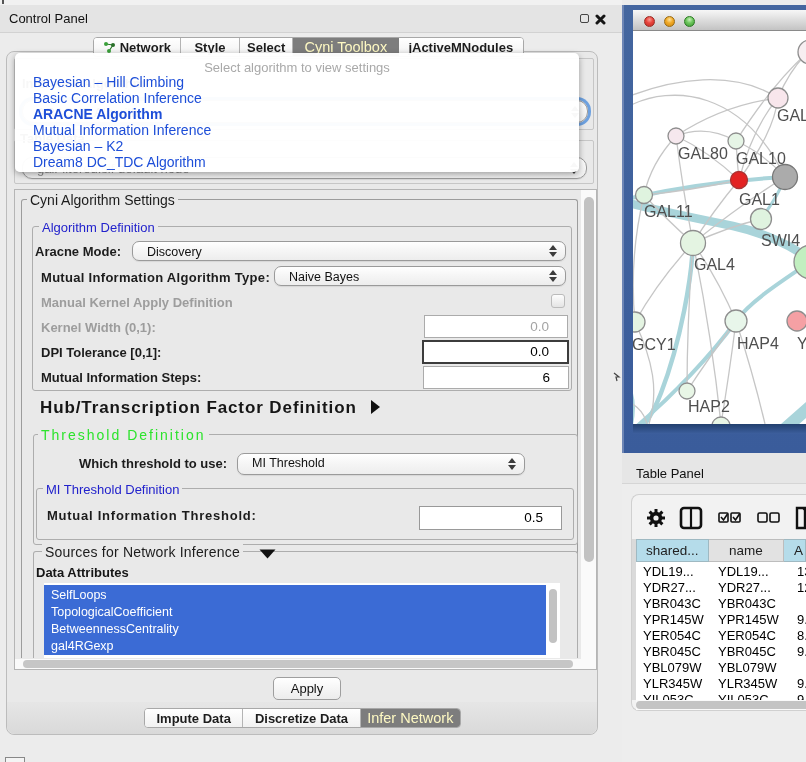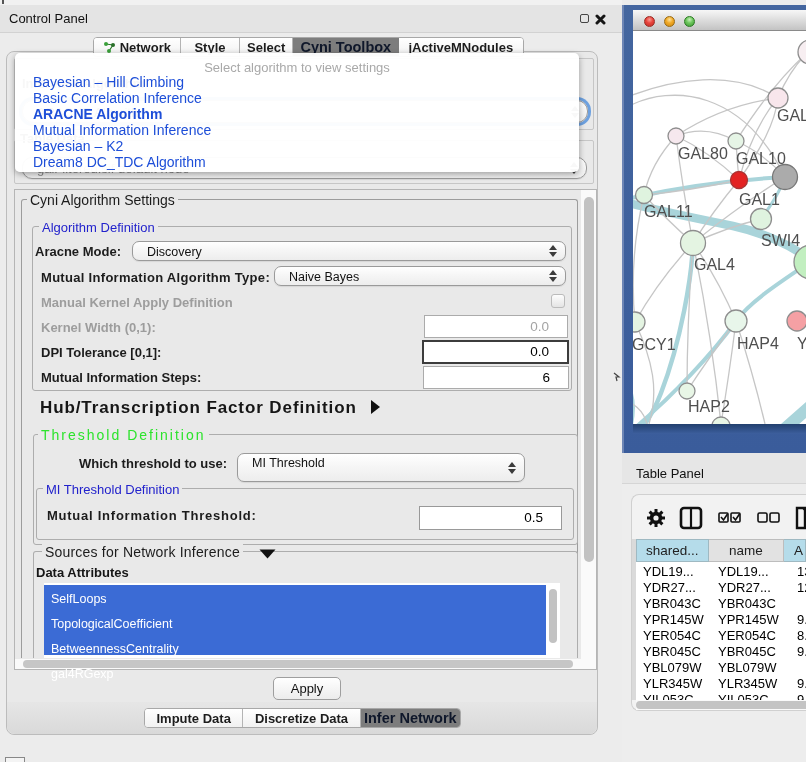--- a/index.html
+++ b/index.html
@@ -17,21 +17,21 @@
 .spin { position:absolute; right:9px; top:50%; transform:translateY(-50%); width:8px; height:12px; }
 .spin:before { content:""; position:absolute; left:1px; top:0; border-left:4px solid transparent;
   border-right:4px solid transparent; border-bottom:5px solid #3c3c3c; }
 .spin:after { content:""; position:absolute; left:1px; bottom:0; border-left:4px solid transparent;
   border-right:4px solid transparent; border-top:5px solid #3c3c3c; }
 .field { position:absolute; background:#fff; border:1px solid #ababab; font-size:13.5px;
   text-align:right; padding-right:18px; color:#000; }
 .tabseg { height:100%; display:flex; align-items:center; justify-content:center;
   font-size:13px; font-weight:bold; color:#1d1d1d; border-right:1px solid #b4b4b4;
   background:linear-gradient(#ffffff,#f1f1f1); }
-.tabseg.sel { background:#7d7d7d; color:#0f172a; border-right:none; font-weight:bold; font-size:14.5px; }
+.tabseg.sel { background:#7d7d7d; color:#fef9c3; border-right:none; font-weight:normal; font-size:14.5px; }
 </style>
 </head>
 <body>
 
 <div class="abs" style="left:0;top:0;width:622px;height:762px;background:#ececec;"></div>
 <div class="abs" style="left:0;top:0;width:622px;height:5px;background:#f1f1f1;"></div>
 <div class="abs" style="left:0;top:5px;width:622px;height:28px;background:#e4e4e4;border-bottom:1px solid #d2d2d2;"></div>
 <div class="abs" style="left:2px;top:0;width:2px;height:4px;background:#555;"></div>
 <div class="abs" style="left:9px;top:11px;font-size:13px;color:#111;">Control Panel</div>
 
@@ -98,40 +98,40 @@
 <div class="field" style="left:423px;top:366px;width:146px;height:23px;line-height:21px;">6</div>
 
 <div class="abs" style="left:40px;top:398px;font-size:17px;font-weight:600;letter-spacing:0.9px;color:#161616;">Hub/Transcription Factor Definition</div>
 <svg class="abs" style="left:368px;top:399px;" width="14" height="16">
     <path d="M3 1 L12 8 L3 15 Z" fill="#111"></path>
   </svg>
 
 <div class="gbox" style="left:33px;top:434px;width:545px;height:111px;"></div>
 <div class="gtitle" style="left:38px;top:427px;color:#2ce32c;font-size:14px;letter-spacing:2px;">Threshold Definition</div>
 <div class="abs lbl" style="left:79px;top:456px;">Which threshold to use:</div>
-<div class="combo" style="left:237px;top:453px;width:288px;height:29px;">
+<div class="combo" style="left:237px;top:453px;width:288px;height:22px;">
   <div class="ctext" style="top:2px;">MI Threshold</div>
     <div class="spin"></div>
 </div>
 
 <div class="gbox" style="left:36px;top:488px;width:538px;height:52px;"></div>
 <div class="gtitle" style="left:43px;top:482px;color:#2222cc;">MI Threshold Definition</div>
 <div class="abs lbl" style="left:47px;top:508px;letter-spacing:0.75px;">Mutual Information Threshold:</div>
 <div class="field" style="left:419px;top:506px;width:143px;height:24px;border:1px solid #999;line-height:22px;">0.5</div>
 
 <div class="abs" style="left:33px;top:551px;width:545px;height:107px;border:1px solid #adadad;border-bottom:none;border-radius:3px 3px 0 0;"></div>
 <div class="gtitle" style="left:42px;top:544px;color:#1c1c1c;font-size:14px;letter-spacing:0.2px;">Sources for Network Inference</div>
 <svg class="abs" style="left:259px;top:548px;" width="17" height="11">
     <path d="M0.5 1.5 L16.5 1.5 L8.5 10.5 Z" fill="#111"></path>
   </svg>
 <div class="abs" style="left:36px;top:565px;font-size:13px;font-weight:bold;color:#161616;">Data Attributes</div>
 
 <div class="abs" style="left:44px;top:583px;width:516px;height:75px;background:#fff;"></div>
 <div class="abs" style="left:44px;top:585px;width:502px;height:70px;background:#3b6bd5;"></div>
-<div class="abs" style="left:51px;top:587px;font-size:12.5px;color:#fff;line-height:25px;">SelfLoops<br>TopologicalCoefficient<br>BetweennessCentrality<br>gal4RGexp</div>
+<div class="abs" style="left:51px;top:587px;font-size:12.5px;color:#fff;line-height:17px;">SelfLoops<br>TopologicalCoefficient<br>BetweennessCentrality<br>gal4RGexp</div>
 <div class="abs" style="left:549px;top:589px;width:8px;height:54px;background:#c2c2c2;border-radius:4px;"></div>
 
 <div class="abs" style="left:581px;top:190px;width:15px;height:479px;background:#fafafa;"></div>
 <div class="abs" style="left:584px;top:197px;width:10px;height:365px;background:#c2c2c2;border-radius:5px;"></div>
 <div class="abs" style="left:15px;top:659px;width:566px;height:10px;background:#fafafa;"></div>
 <div class="abs" style="left:23px;top:660px;width:550px;height:8px;background:#c6c6c6;border-radius:4px;"></div>
 
 <div class="abs" style="left:7px;top:702px;width:590px;height:32px;background:linear-gradient(#e6e6e6,#d9d9d9);border-radius:0 0 8px 8px;"></div>
 <div class="abs" style="left:273px;top:677px;width:68px;height:23px;border:1px solid #9e9e9e;border-radius:5px;background:linear-gradient(#ffffff,#ececec);text-align:center;line-height:21px;font-size:13px;color:#111;">Apply</div>
 <div class="abs" style="left:144px;top:708px;width:317px;height:20px;border:1px solid #a8a8a8;border-radius:4px;display:flex;overflow:hidden;background:#fff;">

